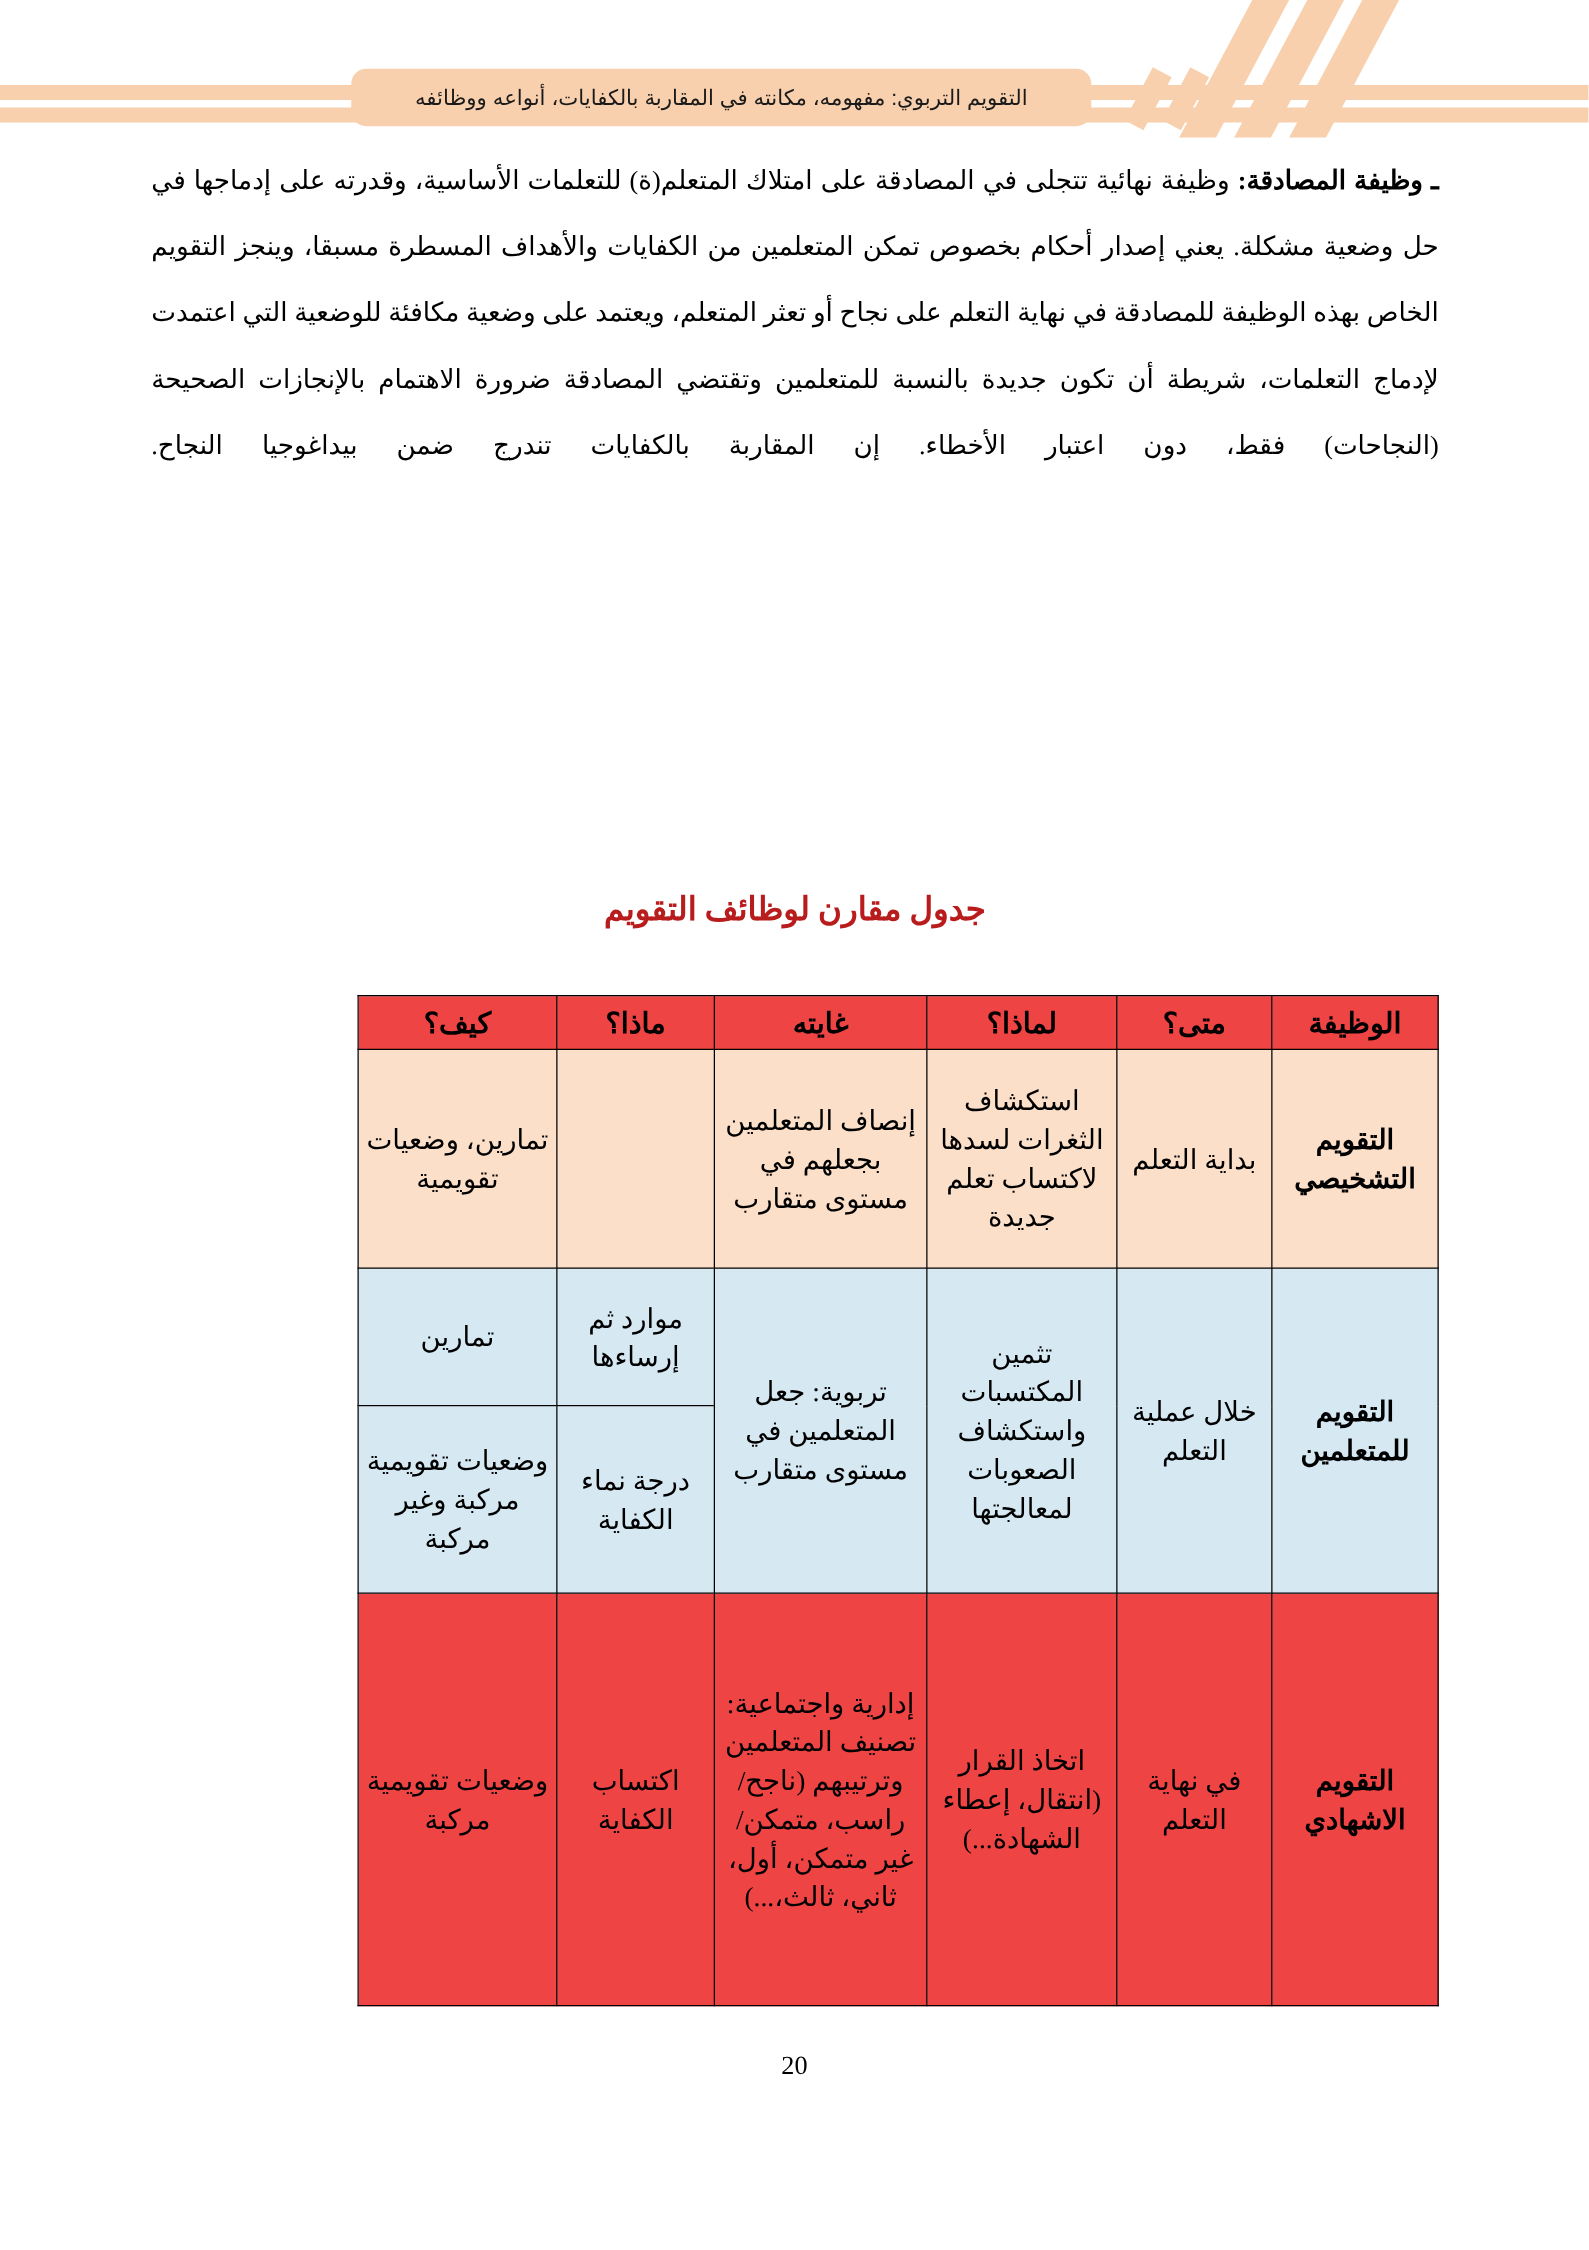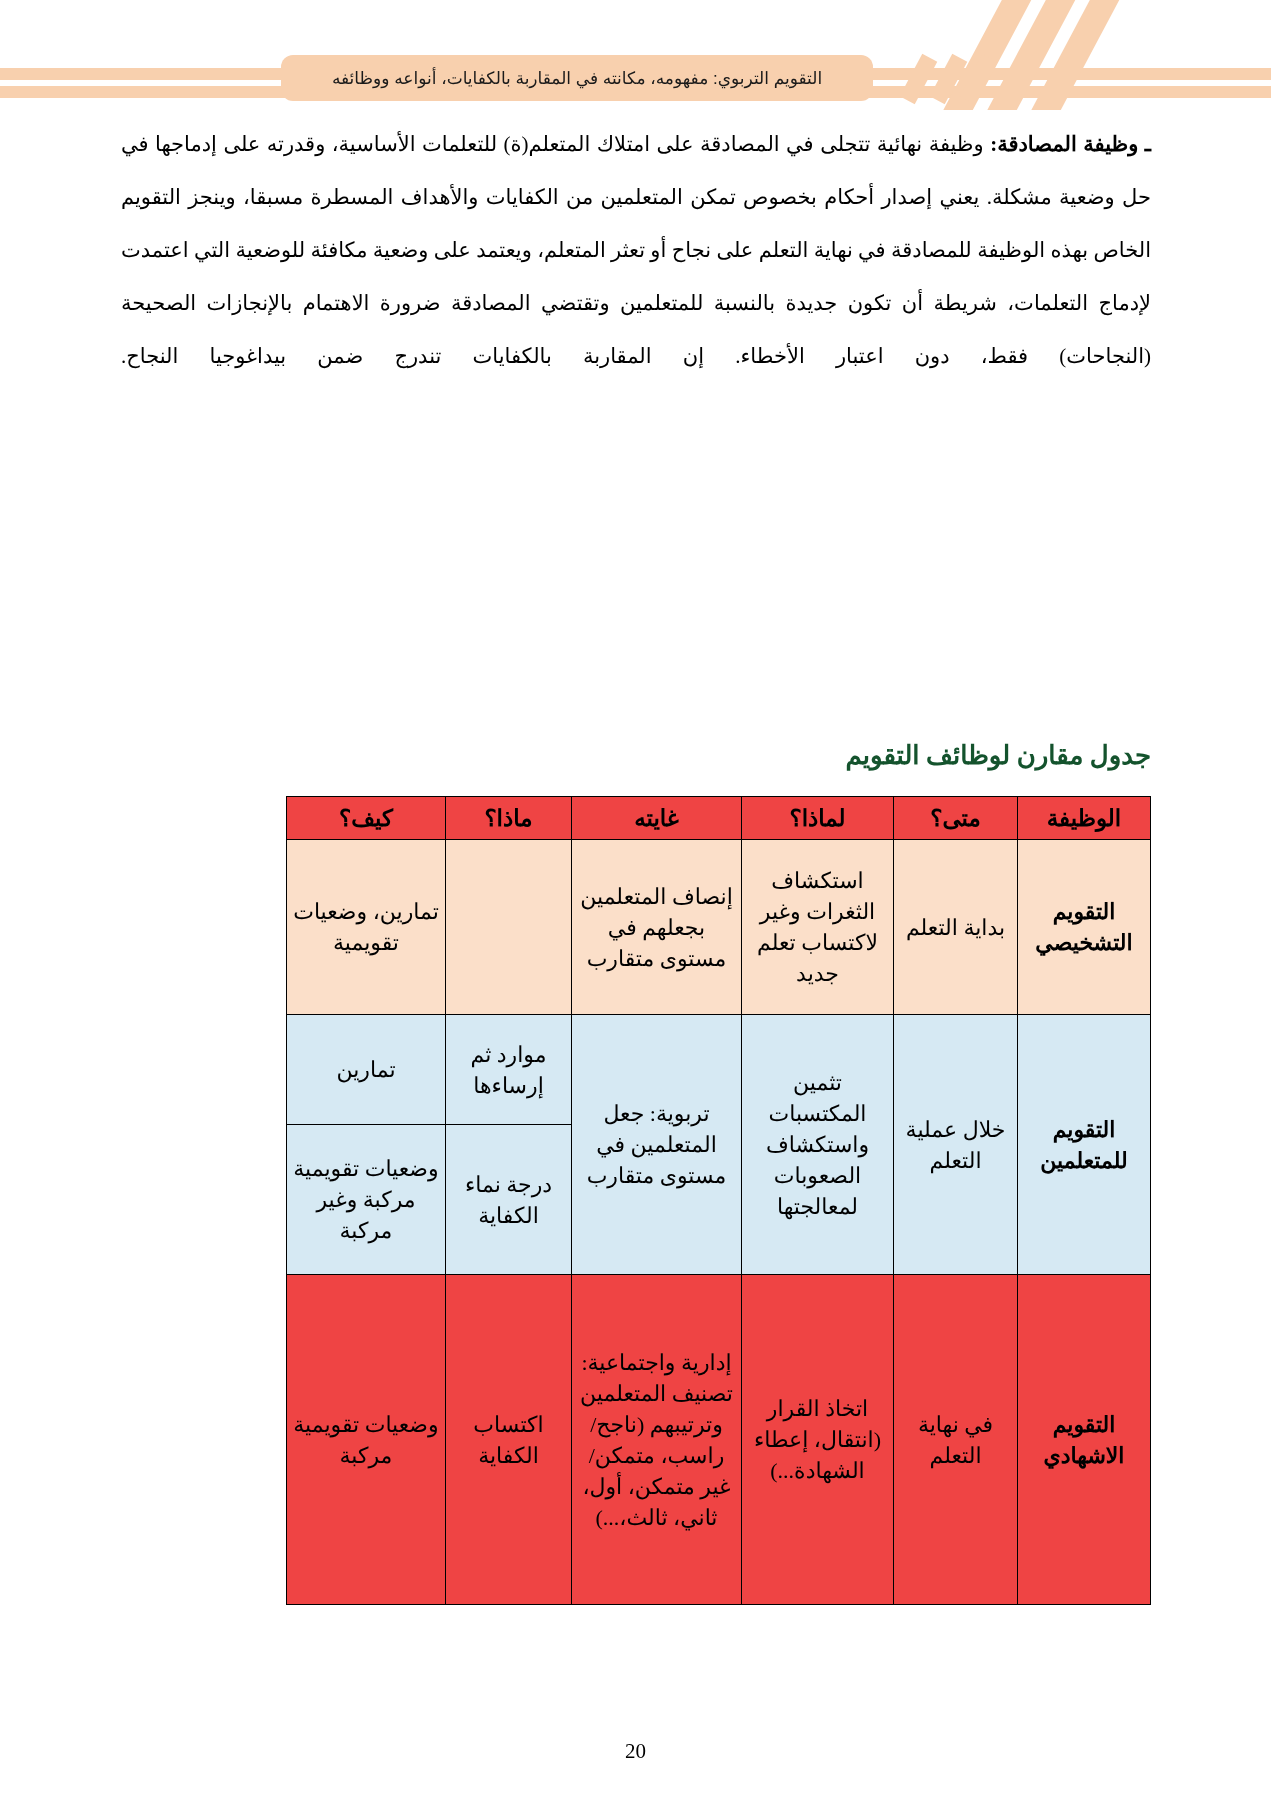--- a/index.html
+++ b/index.html
@@ -103,27 +103,27 @@
   }
   p.para.justify-all {
     text-align: justify;
     text-align-last: justify;
   }
   .b { font-weight: bold; }
 
   
   .table-title {
     position: absolute;
-    top: 740px;
+    top: 712px;
     right: 120px;
     width: 1030px;
-    text-align: right;
+    text-align: center;
     font-size: 26px;
     font-weight: bold;
-    color: #14532d;
+    color: #b91c1c;
     letter-spacing: 0.5px;
   }
 
   
   .tbl-wrap {
     position: absolute;
     top: 796px;
     right: 120px;
     width: 864px;
   }
@@ -159,21 +159,21 @@
 
   .row-diag td { background: #fbdfc9; }
   .row-form td { background: #d6e9f3; }
   .row-cert td { background: #ef4444; }
 
   td.fn-name { font-weight: bold; font-size: 23px; }
 
   
   .pagenum {
     position: absolute;
-    top: 1739px;
+    top: 1640px;
     left: 0;
     width: 1271px;
     text-align: center;
     font-size: 21px;
     color: #000;
   }
 </style>
 </head>
 <body>
 
@@ -219,21 +219,21 @@
           <th>غايته</th>
           <th>ماذا؟</th>
           <th>كيف؟</th>
         </tr>
       </thead>
       <tbody>
 
         <tr class="row-diag" style="height:175px;">
           <td class="fn-name">التقويم التشخيصي</td>
           <td>بداية التعلم</td>
-          <td>استكشاف الثغرات وغير لاكتساب تعلم جديد</td>
+          <td>استكشاف الثغرات لسدها لاكتساب تعلم جديدة</td>
           <td>إنصاف المتعلمين بجعلهم في مستوى متقارب</td>
           <td></td>
           <td>تمارين، وضعيات تقويمية</td>
         </tr>
 
         <tr class="row-form" style="height:110px;">
           <td class="fn-name" rowspan="2">التقويم للمتعلمين</td>
           <td rowspan="2">خلال عملية التعلم</td>
           <td rowspan="2">تثمين المكتسبات واستكشاف الصعوبات لمعالجتها</td>
           <td rowspan="2">تربوية: جعل المتعلمين في مستوى متقارب</td>

